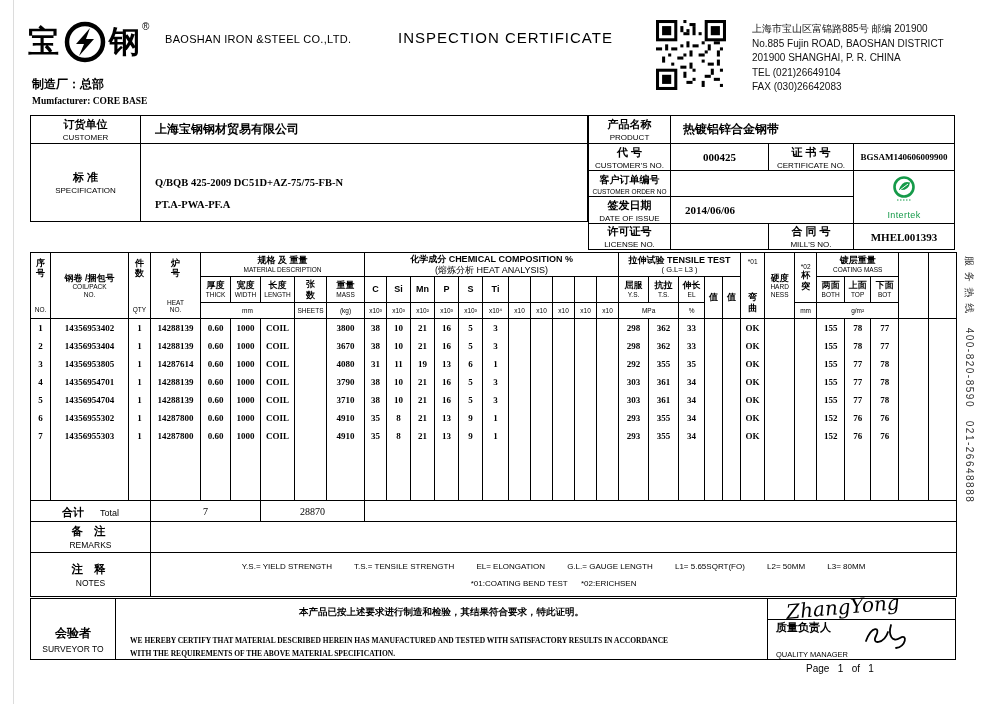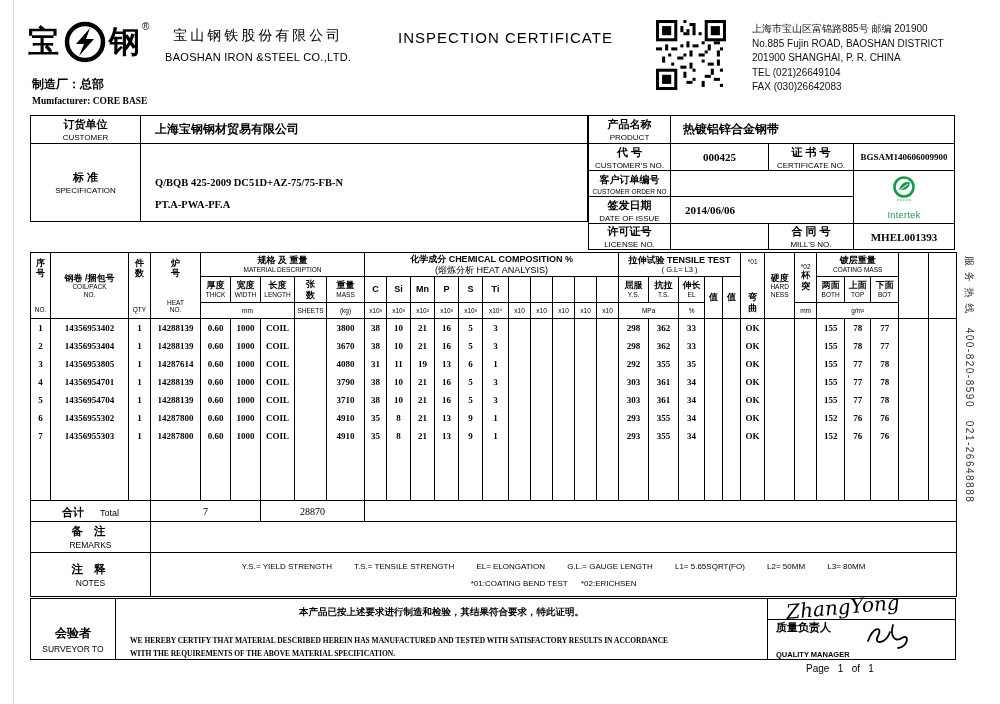--- a/index.html
+++ b/index.html
@@ -63,21 +63,21 @@
   .surv .cn { font-size:12px; font-weight:bold; }
   .surv .en { font-size:8.5px; margin-top:2px; }
   .statement { flex:1; padding-top:7px; }
   .st-cn { text-align:center; font-size:9.5px; font-weight:bold; }
   .st-en { font-family:"Liberation Serif",serif; font-weight:bold; font-size:7.5px; line-height:13px; padding-left:14px; margin-top:15px; }
   .sigbox { width:188px; border-left:1px solid #000; display:flex; flex-direction:column; }
   .sig-top { height:27px; border-bottom:1px solid #000; position:relative; overflow:visible; }
   .sig-name { position:absolute; left:18px; bottom:0px; font-family:"DejaVu Serif",serif; font-style:italic; font-size:20px; transform:rotate(-5deg); white-space:nowrap; }
   .sig-bottom { flex:1; display:flex; align-items:center; padding-left:8px; }
   .qm .cn { font-size:11px; font-weight:bold; display:block; }
-  .qm .en { font-size:7.5px; font-weight:bold; display:block; margin-top:15px; }
+  .qm .en { font-size:7.5px; font-weight:normal; display:block; margin-top:15px; }
   .scribble { margin-left:14px; margin-top:-6px; }
   .page-line { left:740px; top:663px; width:200px; text-align:center; font-size:10px; white-space:pre; }
 
   
   .hotline { left:976px; top:256px; width:320px; height:14px; transform-origin:0 0; transform:rotate(90deg); font-size:10px; letter-spacing:1.5px; color:#333; white-space:pre; }
 </style>
 </head>
 <body>
 
 <div class="abs edge-line"></div>
@@ -88,21 +88,20 @@
     <svg width="44" height="44" viewBox="0 0 44 44">
         <circle cx="22" cy="22" r="18" fill="none" stroke="#000" stroke-width="4.5"></circle>
         <path d="M27 8 L13 24 L21 24 L16 36 L31 19 L23 19 Z" fill="#000"></path>
       </svg>
   </span>
   <span class="logo-cn">钢</span>
   <span class="logo-reg">®</span>
 </div>
 
 <div class="abs company">
-  <div class="company-cn">宝山钢铁股份有限公司</div>
   <div class="company-en">BAOSHAN IRON &amp;STEEL CO.,LTD.</div>
 </div>
 
 <div class="abs title">
   <div class="title-en">INSPECTION  CERTIFICATE</div>
 </div>
 
 <div class="abs qr">
   <svg width="70" height="70" viewBox="0 0 69 69" fill="#000">
     <rect x="0" y="0" width="21" height="21"></rect>

